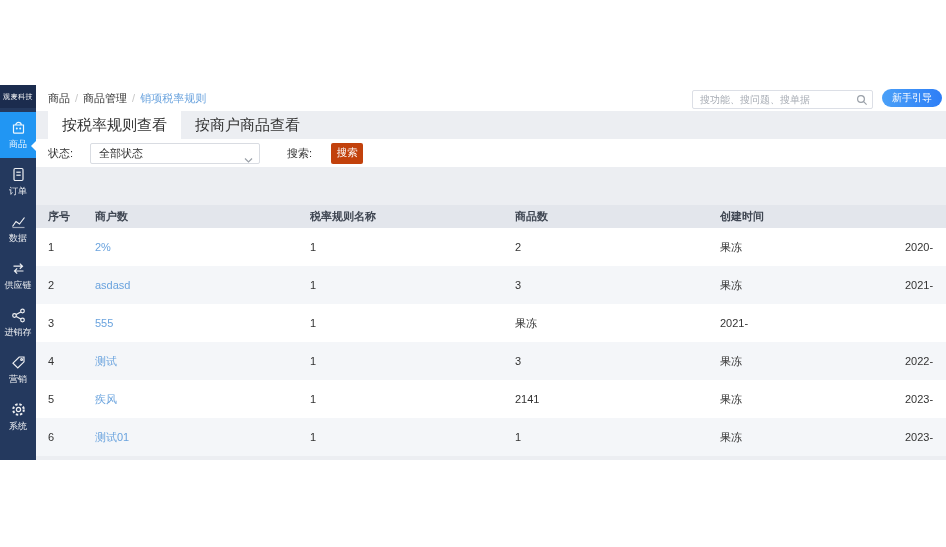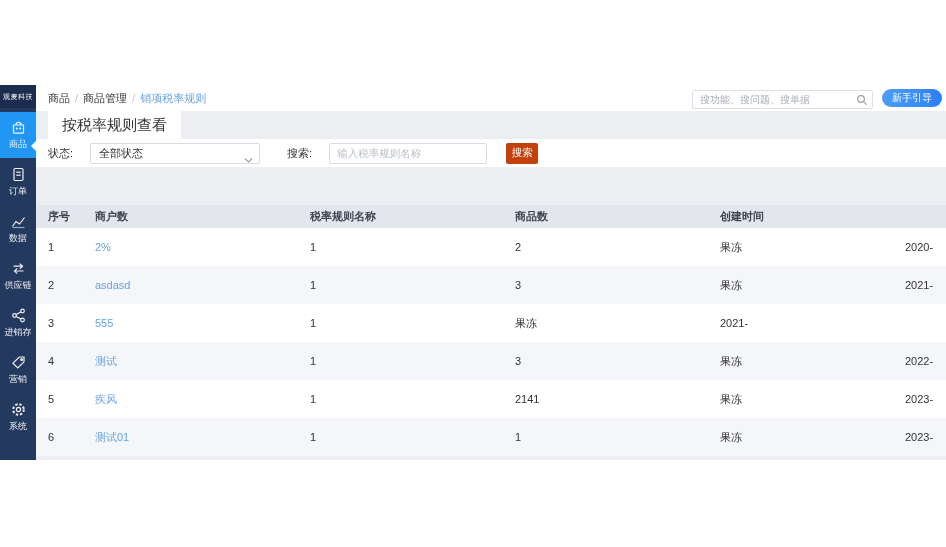--- a/index.html
+++ b/index.html
@@ -171,34 +171,34 @@
                 <line x1="7.6" y1="7.6" x2="10.6" y2="10.6"></line>
             </svg>
           </span>
         </div>
         <button class="guide-btn">新手引导</button>
       </div>
     </div>
 
     <div class="tabbar">
       <div class="tab active">按税率规则查看</div>
+      <div class="tab">按商户商品查看</div>
     </div>
 
     <div class="filterbar">
       <span class="flabel">状态:</span>
       <div class="fselect">
         <span>全部状态</span>
         <span class="chev">
           <svg width="9" height="7" viewBox="0 0 9 7" fill="none" stroke="#9aa0a8" stroke-width="1.2">
             <polyline points="1,1.5 4.5,5 8,1.5"></polyline>
           </svg>
         </span>
       </div>
       <span class="flabel" style="margin-left:10px">搜索:</span>
-      <input class="finput" type="text" placeholder="输入税率规则名称" style="">
       <button class="fbtn">搜索</button>
     </div>
 
     <div class="spacer"></div>
 
     <div class="tablewrap">
       <div class="trow thead">
         <div class="cell">序号</div>
         <div class="cell">商户数</div>
         <div class="cell">税率规则名称</div>

